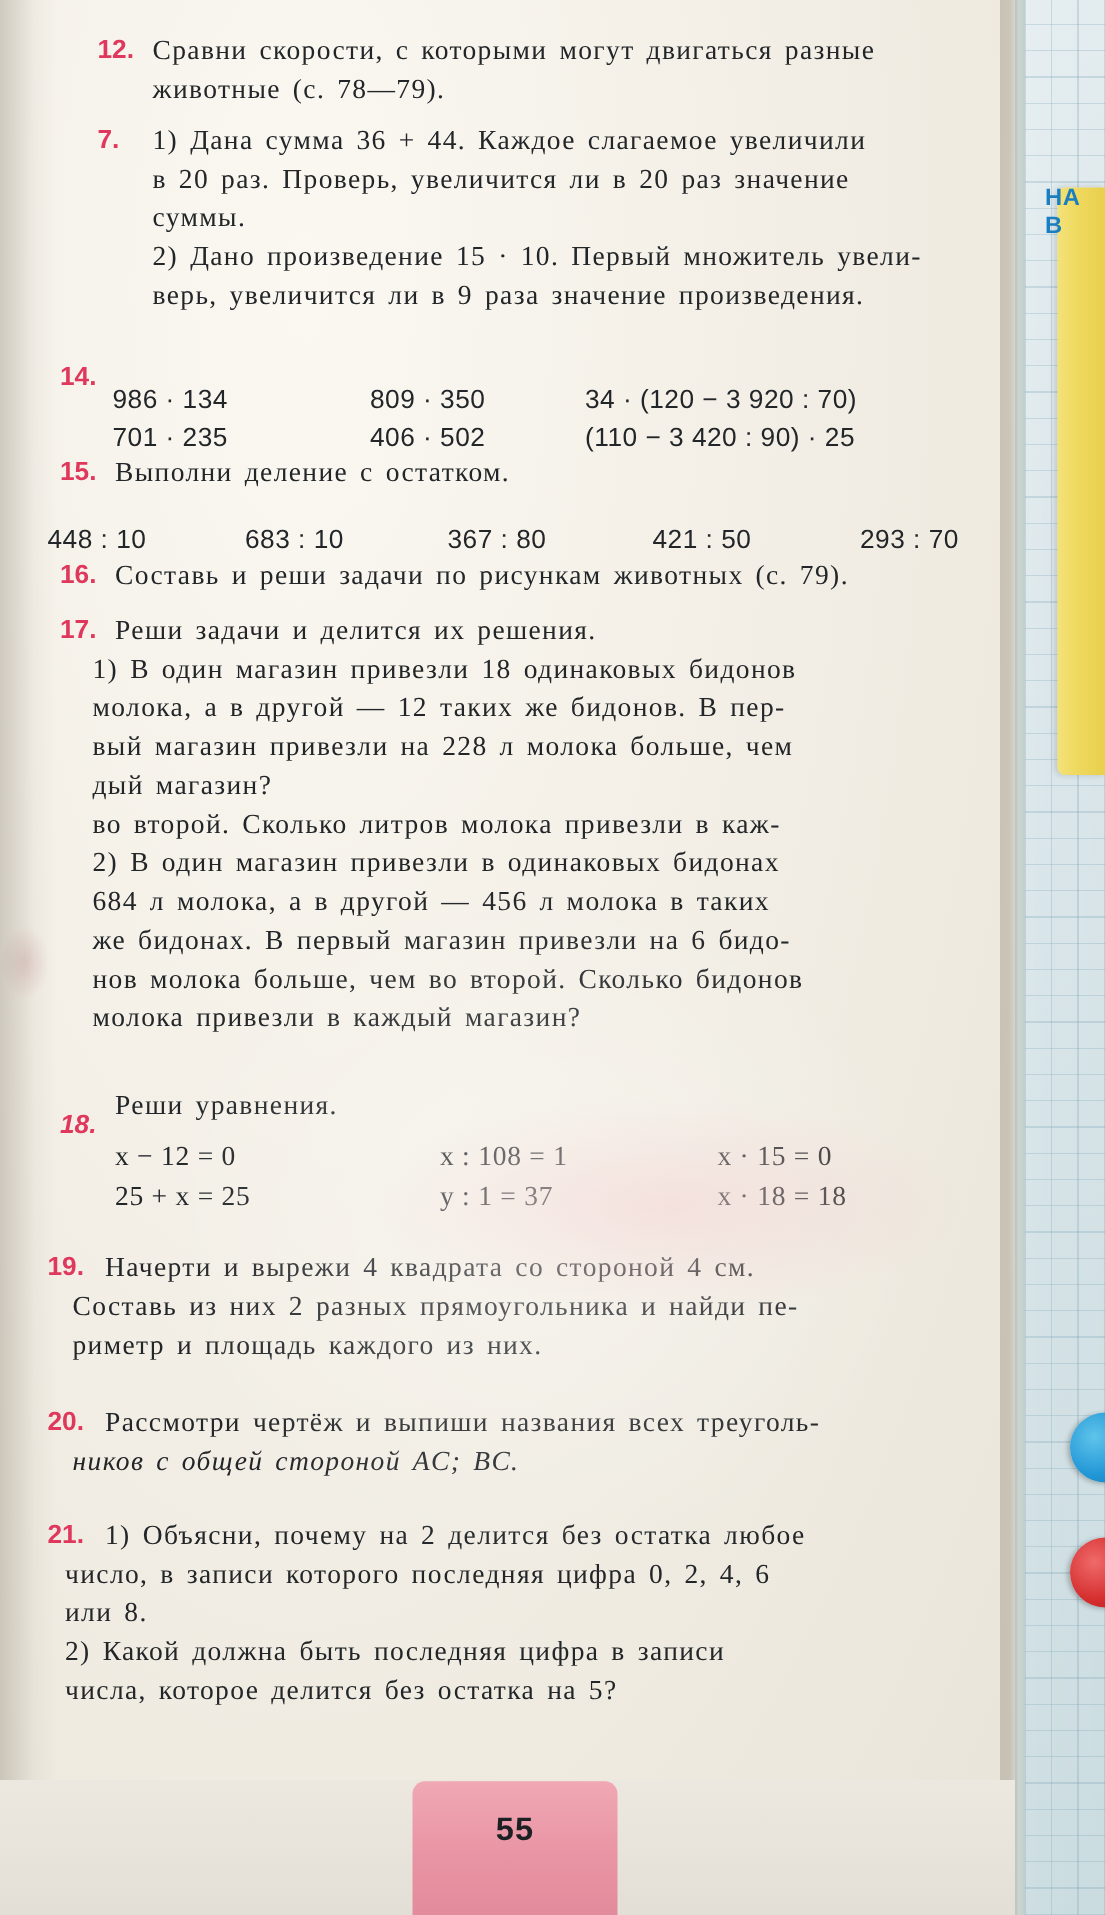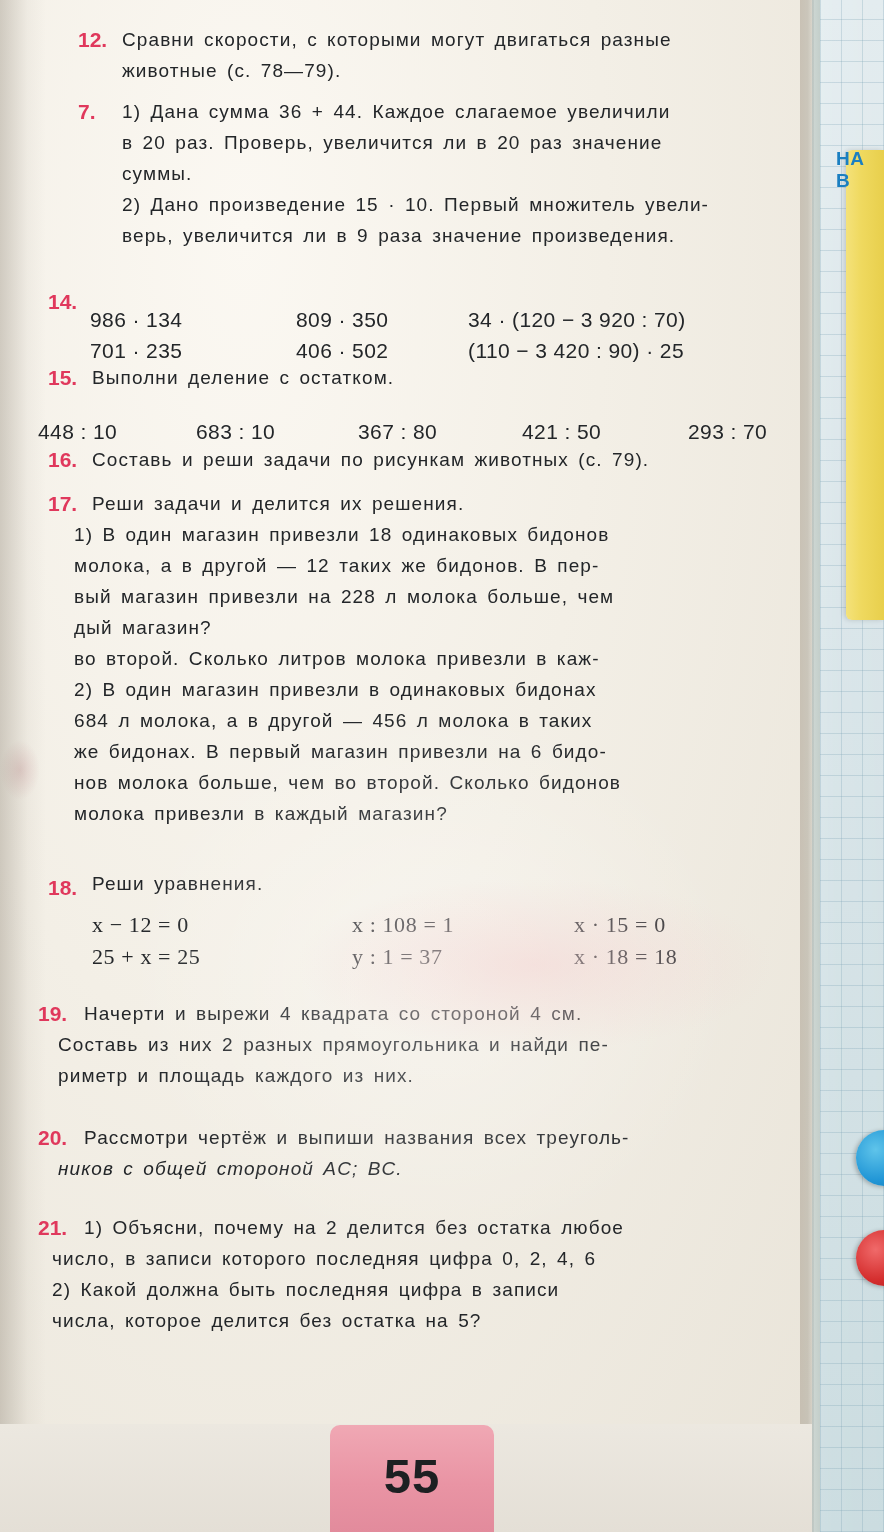--- a/index.html
+++ b/index.html
@@ -116,22 +116,22 @@
   }
   .num {
     position: absolute;
     color: #e0385c;
     font-family: "Liberation Sans", sans-serif;
     font-weight: bold;
     font-size: 21px;
     letter-spacing: 0px;
   }
   .para {
-    font-family: Liberation Sans, sans-serif;
-    font-size: 19px;
+    font-family: Liberation Serif, serif;
+    font-size: 22px;
     line-height: 31px;
     letter-spacing: 1.1px;
     word-spacing: 3px;
     text-align: justify;
     color: #232629;
   }
   .mono-row {
     font-family: "Liberation Sans", sans-serif;
     font-size: 21px;
     letter-spacing: .4px;
@@ -158,21 +158,21 @@
     background: linear-gradient(180deg, #f0a8b4 0%, #e994a4 55%, #e28b9c 100%);
     border-radius: 10px 10px 0 0;
   }
   .pagenum {
     position: absolute;
     left: 330px; top: 1448px;
     width: 164px;
     text-align: center;
     font-family: "Liberation Sans", sans-serif;
     font-weight: bold;
-    font-size: 49px;
+    font-size: 26px;
     color: #1d2022;
     letter-spacing: 1px;
   }
   .bottom-strip {
     position: absolute;
     left: 0; top: 1424px;
     width: 812px; height: 108px;
     background: linear-gradient(180deg, #ece8e0 0%, #e4dfd6 100%);
   }
   .smudge {
@@ -271,21 +271,21 @@
         <div>во  второй.  Сколько  литров  молока  привезли  в  каж-</div>
         <div>2)  В  один  магазин  привезли  в  одинаковых  бидонах</div>
         <div>684  л  молока,  а  в  другой — 456  л  молока  в  таких</div>
         <div>же  бидонах.  В  первый  магазин  привезли  на  6  бидо-</div>
         <div>нов  молока  больше,  чем  во  второй.  Сколько  бидонов</div>
         <div>молока  привезли  в  каждый  магазин?</div>
       </div>
     </div>
 
     <div class="ex" style="left:48px; top:868px; width:748px;">
-      <span class="num" style="left:0; top:8px;">18.</span>
+      <span class="num" style="left:0; top:20px;font-style:italic;">18.</span>
       <div class="para" style="margin-left:44px;">
         <div>Реши  уравнения.</div>
       </div>
       <div style="position:absolute; left:44px; top:44px; width:660px;">
         <span class="eq" style="position:absolute; left:0; top:0;">x − 12 = 0</span>
         <span class="eq" style="position:absolute; left:260px; top:0;">x : 108 = 1</span>
         <span class="eq" style="position:absolute; left:482px; top:0;">x · 15 = 0</span>
         <span class="eq" style="position:absolute; left:0; top:32px;">25 + x = 25</span>
         <span class="eq" style="position:absolute; left:260px; top:32px;">y : 1 = 37</span>
         <span class="eq" style="position:absolute; left:482px; top:32px;">x · 18 = 18</span>
@@ -313,20 +313,21 @@
       </div>
     </div>
 
     <div class="ex" style="left:38px; top:1212px; width:772px;">
       <span class="num" style="left:0; top:4px;">21.</span>
       <div class="para" style="margin-left:46px; width:726px;">
         <div>1)  Объясни,  почему  на  2  делится  без  остатка  любое</div>
       </div>
       <div class="para" style="margin-left:14px; width:758px;">
         <div>число,  в  записи  которого  последняя  цифра  0,  2,  4,  6</div>
+        <div>или  8.</div>
         <div>2)  Какой  должна  быть  последняя  цифра  в  записи</div>
         <div>числа,  которое  делится  без  остатка  на  5?</div>
       </div>
     </div>
 
   </div>
 
   <div class="paper-glare"></div>
   <div class="paper-tint"></div>
   <div class="paper-shadow-left"></div>

